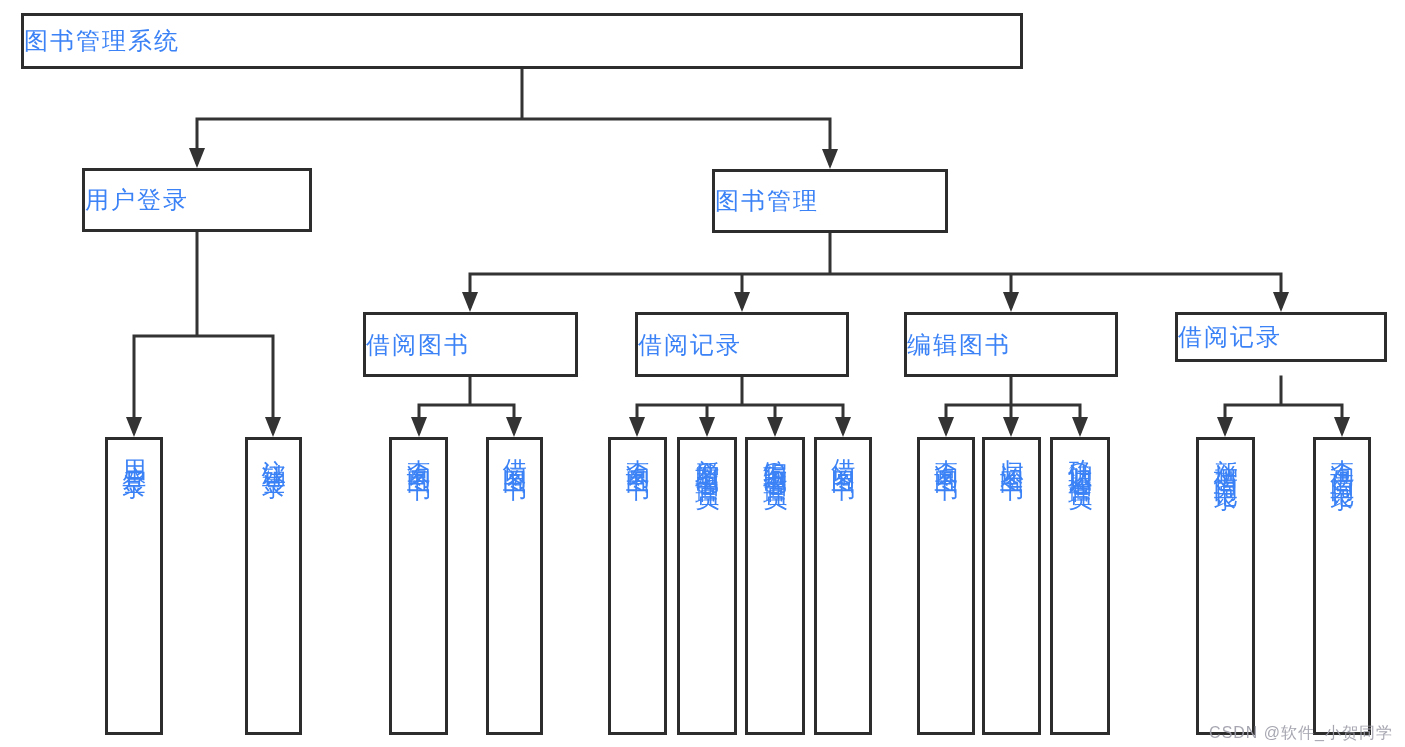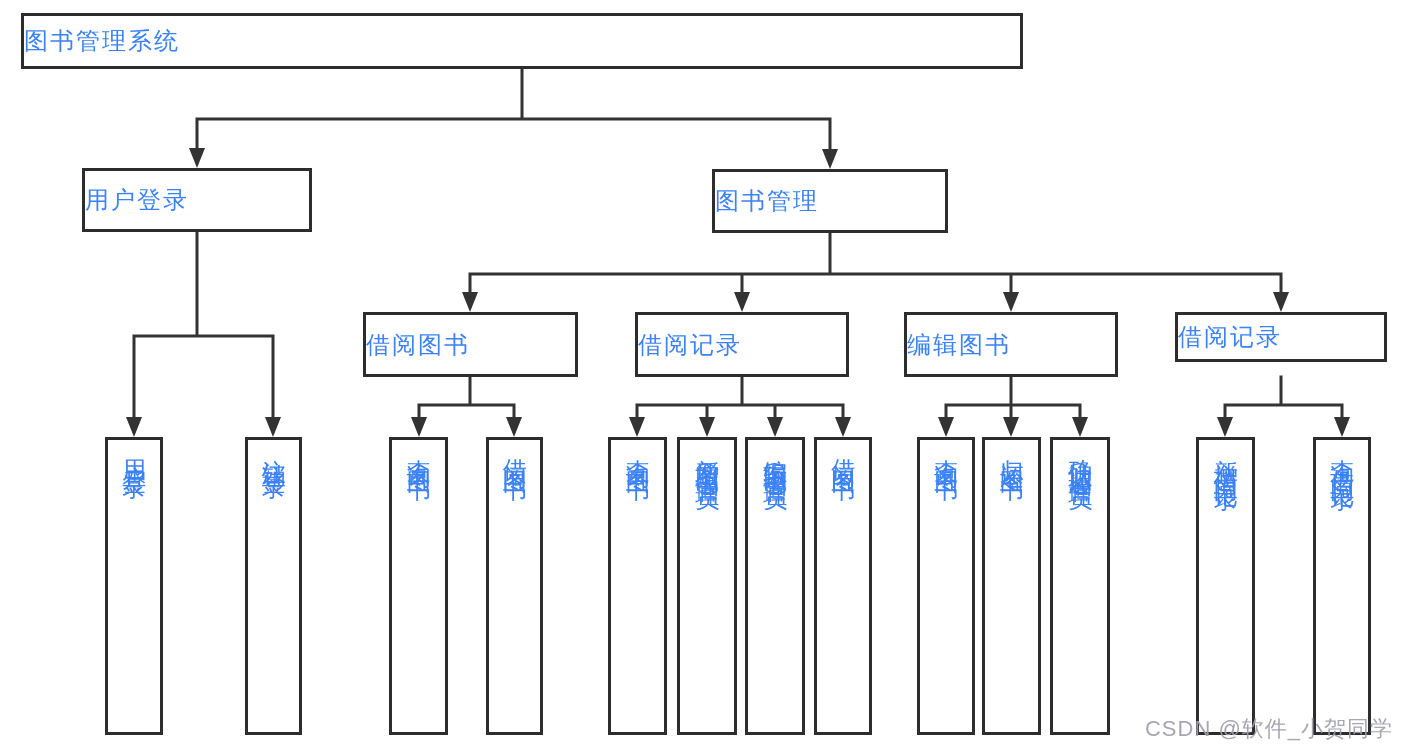--- a/index.html
+++ b/index.html
@@ -35,21 +35,21 @@
     letter-spacing: 6px;
     white-space: normal;
     line-height: 1.1;
   }
   .node.vert.long { letter-spacing: 4px; }
   .watermark {
     position: absolute;
     right: 12px;
     bottom: 3px;
     z-index: 5;
-    font-size: 22px;
+    font-size: 16px;
     letter-spacing: 1px;
     color: rgba(158, 158, 170, 0.92);
   }
 </style>
 </head>
 <body>
 
 <div class="stage">
 
   <svg class="edges-layer" width="1405" height="747" viewBox="0 0 1405 747">

